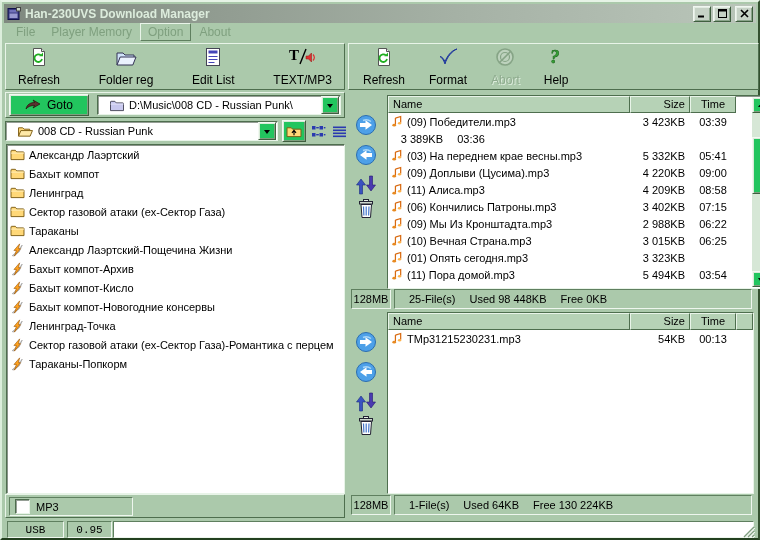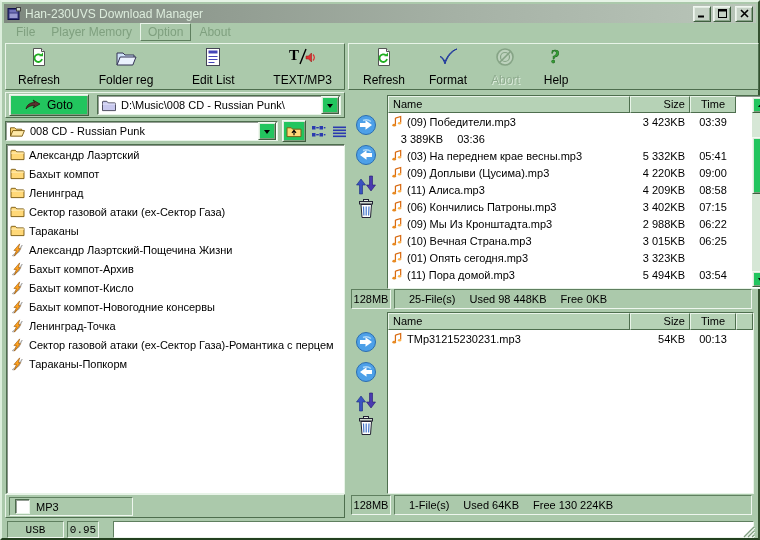--- a/index.html
+++ b/index.html
@@ -34,21 +34,21 @@
     border-color:#4e6e4e #e8f4e8 #e8f4e8 #4e6e4e;
     box-shadow:inset 1px 1px 0 rgba(20,40,20,.5);
     overflow:hidden;
   }
   
   .titlebar {
     position:absolute; left:2px; top:2px; width:752px; height:19px;
     background:linear-gradient(90deg,#7f897f 0%,#a5b1a5 60%,#bac6ba 100%);
     display:flex; align-items:center; padding:0 3px; box-sizing:border-box;
   }
-  .title-text { margin-left:4px; font-weight:normal; font-size:12px; color:#dcecdc; flex:1; white-space:nowrap; }
+  .title-text { margin-left:4px; font-weight:bold; font-size:12px; color:#dcecdc; flex:1; white-space:nowrap; }
   .winbtn {
     width:16px; height:14px; margin-left:2px;
     background:#c6d2c6; border:1px solid;
     border-color:#f0f6f0 #3f5f3f #3f5f3f #f0f6f0;
     box-shadow:inset 1px 1px 0 #e2ece2, inset -1px -1px 0 #8aa48a;
     display:flex; align-items:center; justify-content:center;
   }
   .winbtn.close { margin-left:4px; }
   
   .menubar {
@@ -78,21 +78,21 @@
   .goto-panel {
     position:absolute; left:3px; top:90px; width:340px; height:26px;
     display:flex; align-items:center; padding:0 3px; box-sizing:border-box;
   }
   .goto-btn {
     width:78px; height:20px; display:flex; align-items:center; justify-content:center; gap:6px;
     font-size:12px;
   }
   .combo {
     height:20px; display:flex; align-items:center; gap:4px;
-    padding-left:3px; box-sizing:border-box; position:relative;justify-content:space-between;
+    padding-left:11px; box-sizing:border-box; position:relative;justify-content:space-between;
   }
   .combo .ctext { flex:1; font-size:11px; white-space:nowrap; overflow:hidden; }
   .drop-btn {
     width:16px; height:16px; margin-right:1px;
     display:flex; align-items:center; justify-content:center;
   }
   .tri-down { width:0; height:0; border:3.5px solid transparent; border-top:4.5px solid #000; margin-top:4px; }
   .tri-up   { width:0; height:0; border:3.5px solid transparent; border-bottom:4.5px solid #000; margin-bottom:4px; }
   .folder-row {
     position:absolute; left:3px; top:118px; width:343px; height:22px;
@@ -146,21 +146,21 @@
     position:absolute; left:392px; width:358px; height:20px;
     display:flex; align-items:center; padding-left:14px; gap:14px; font-size:11px; box-sizing:border-box;
   }
   
   .statusbar { position:absolute; left:2px; top:518px; width:752px; height:19px; }
   .sb-box {
     position:absolute; top:1px; height:17px; display:flex; align-items:center; justify-content:center;
     font-size:11px; box-sizing:border-box;font-family:Liberation Mono, monospace;
   }
   .sb-device { left:3px; width:57px; }
-  .sb-version { left:63px; width:32px; }
+  .sb-version { left:63px; width:45px; }
   .sb-msg { left:109px; width:641px; background:#fff; justify-content:flex-start; padding-left:4px; }
   .grip { position:absolute; right:1px; bottom:1px; width:14px; height:14px; }
 </style>
 </head>
 <body>
 
 <div class="window">
 
   <div class="titlebar">
     <span style="display:flex;">

